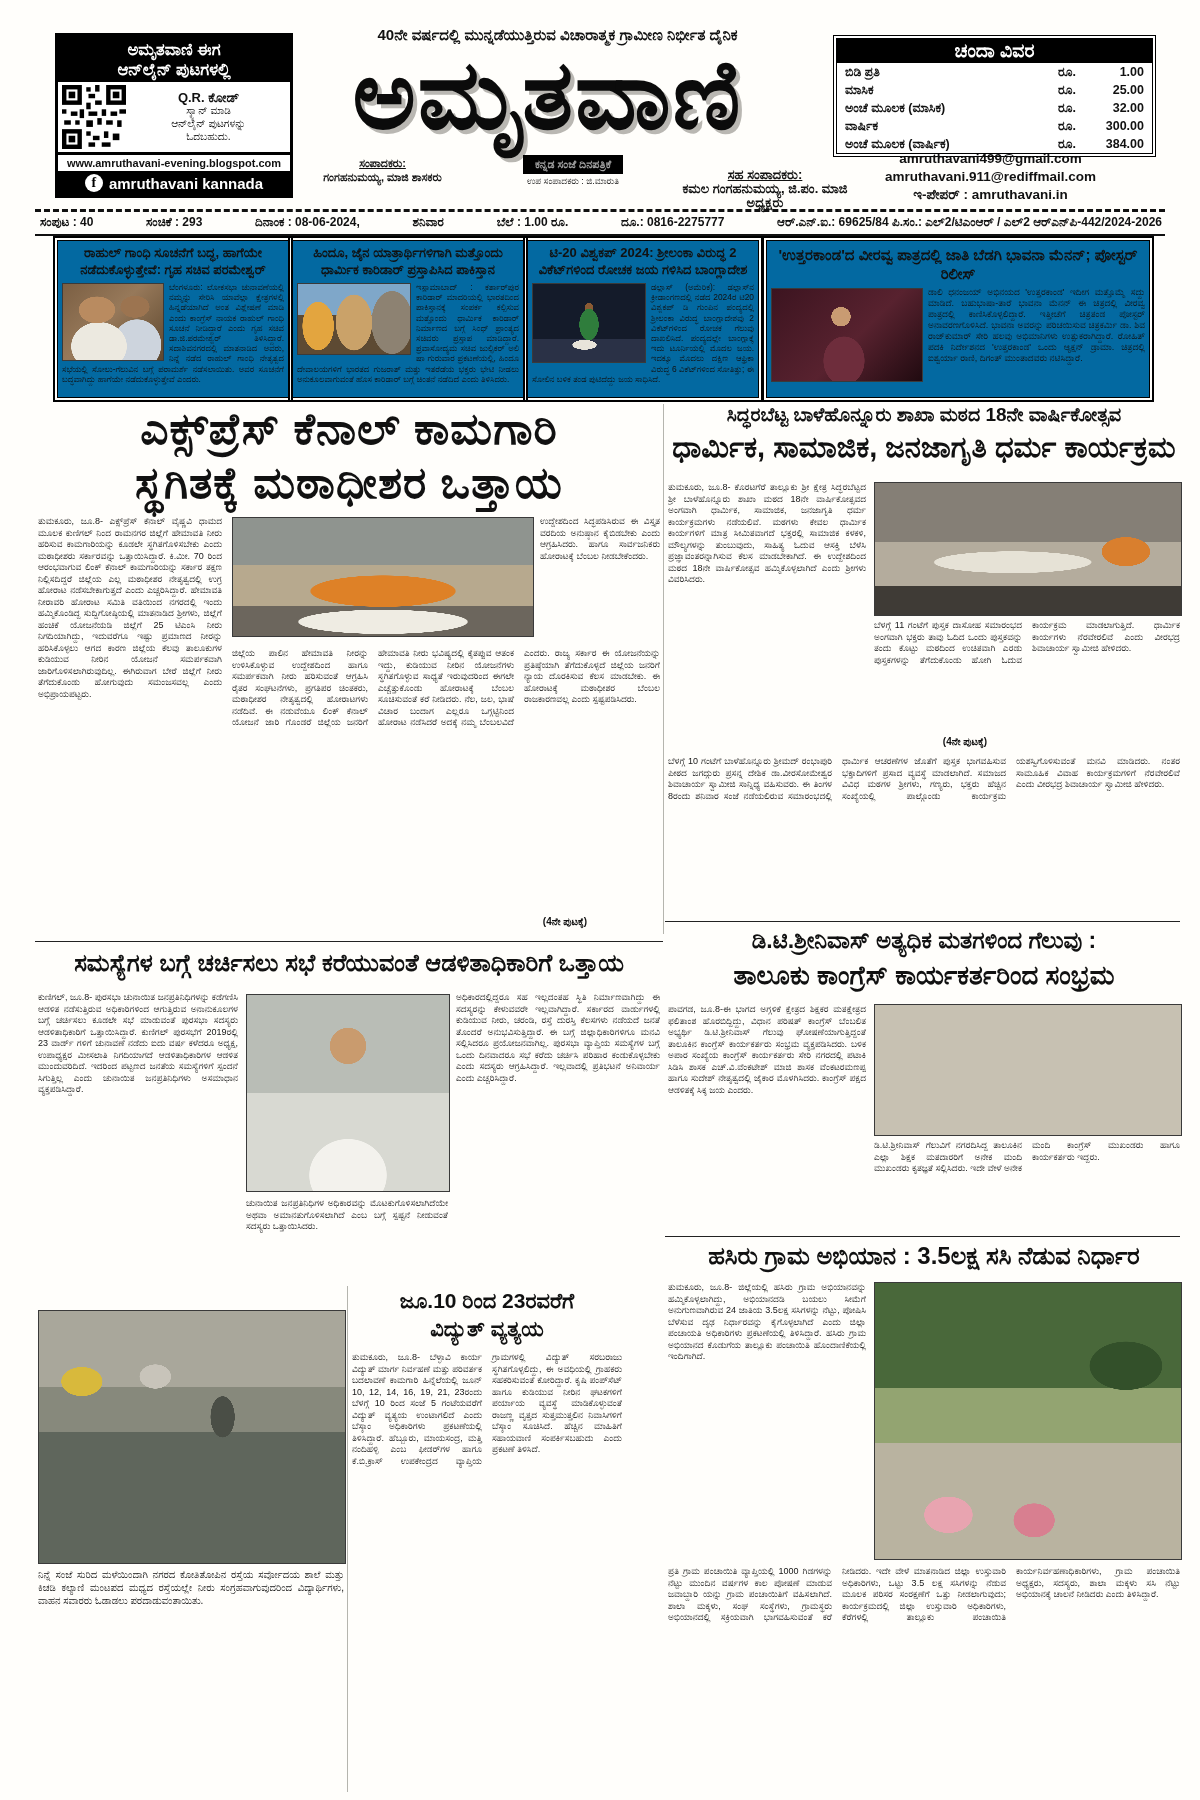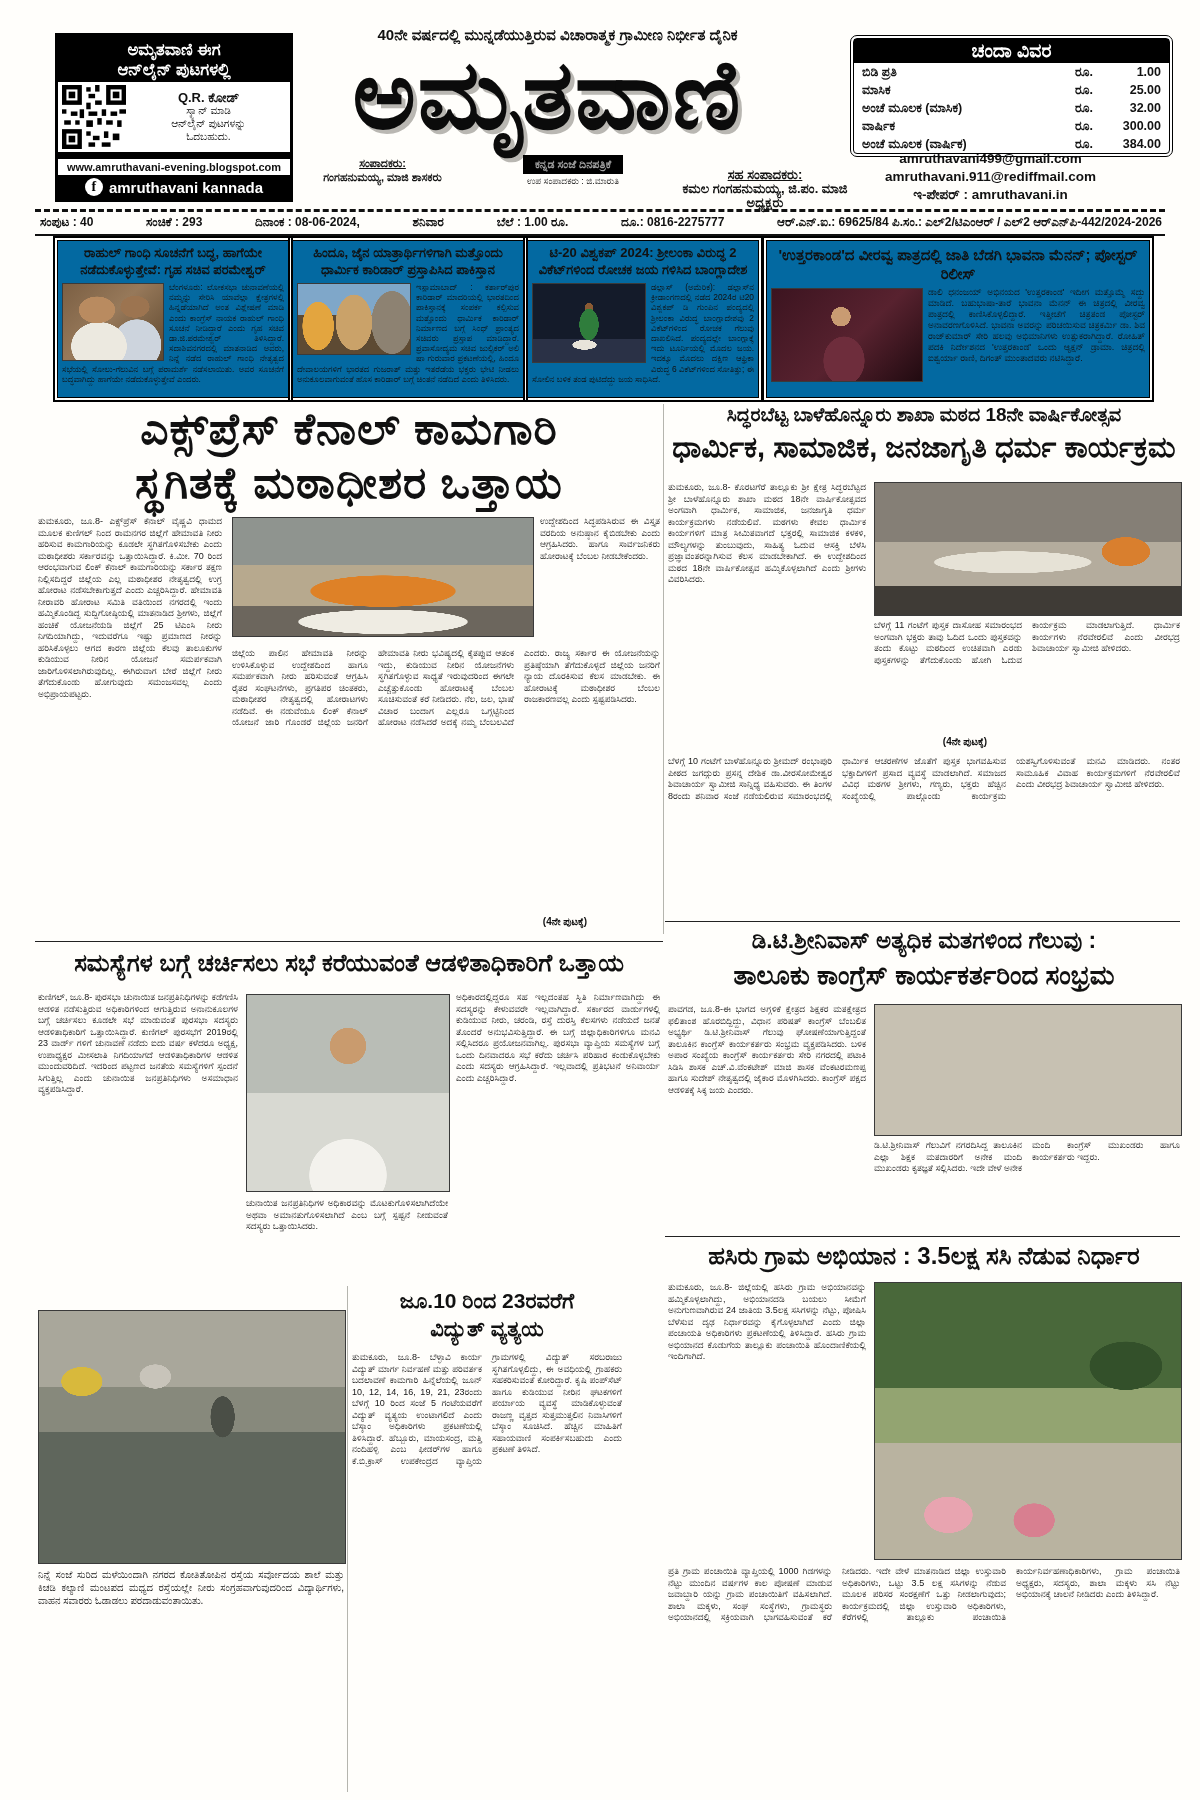--- a/index.html
+++ b/index.html
@@ -14,21 +14,21 @@
   .photo{border:1px solid #3a3a3a;}
   .rule{border-top:1px solid #222;}
   .rule2{border-top:2px solid #111;}
   .dashed{border-top:3px dashed #111;}
   .vsep{border-left:1px solid #b5b5ae;}
   
   .online-box{border:3px solid #000;background:#fff;}
   .ob-title{background:#000;color:#fff;font-weight:bold;font-size:16.5px;line-height:20px;padding:3px 2px;text-align:center;}
   .ob-mid{display:flex;align-items:center;padding:3px 4px;gap:5px;}
   .ob-txt{font-size:10.5px;line-height:13px;text-align:center;flex:1;}
-  .ob-url{font-size:11px;font-weight:bold;text-align:center;border-top:7px solid #000000;padding:2px 0;}
+  .ob-url{font-size:11px;font-weight:bold;text-align:center;border-top:3px solid #000000;padding:2px 0;}
   .ob-fb{background:#000;color:#fff;font-weight:bold;font-size:15px;display:flex;align-items:center;justify-content:center;gap:6px;padding:3px 0;}
   .fb-circle{width:18px;height:18px;border-radius:50%;background:#fff;color:#000;font-weight:900;font-size:14px;
              display:inline-flex;align-items:center;justify-content:center;font-family:"Liberation Serif",serif;}
   .tagline{font-size:15px;font-weight:bold;}
   .masthead{font-size:96px;font-weight:900;letter-spacing:2px;color:#0b0b0b;line-height:105px;
             text-shadow:4px 4px 0 #b9b7b2;white-space:nowrap;}
   .ed-label{text-decoration:underline;font-weight:bold;}
   .badge{background:#000;color:#a3a3a3;font-weight:bold;font-size:11px;padding:3px 12px;display:inline-block;}
   .subs-box{border:4px double #000;background:#fff;}
   .subs-title{background:#000;color:#fff;font-weight:bold;font-size:19px;text-align:center;padding:1px 0;}
@@ -174,21 +174,21 @@
   </div>
   <div class="abs c" style="left:478px;top:154px;width:190px;">
     <span class="badge">ಕನ್ನಡ ಸಂಜೆ ದಿನಪತ್ರಿಕೆ</span>
     <div style="font-size:9px;margin-top:2px;">ಉಪ ಸಂಪಾದಕರು : ಜಿ.ಮಾರುತಿ</div>
   </div>
   <div class="abs c" style="left:665px;top:168px;width:200px;font-size:13px;line-height:14px;">
     <div class="ed-label">ಸಹ ಸಂಪಾದಕರು:</div>
     <div class="b">ಕಮಲ ಗಂಗಹನುಮಯ್ಯ, ಜಿ.ಪಂ. ಮಾಜಿ ಅಧ್ಯಕ್ಷರು</div>
   </div>
 
-  <div class="abs subs-box" style="left:850px;top:35px;width:315px;border-radius:7px;">
+  <div class="abs subs-box" style="left:833px;top:35px;width:315px;">
     <div class="subs-title">ಚಂದಾ ವಿವರ</div>
     <div class="subs-row">
       <span class="lbl">ಬಿಡಿ ಪ್ರತಿ</span>
       <span class="cur">ರೂ.</span>
       <span class="val">1.00</span>
     </div>
     <div class="subs-row">
       <span class="lbl">ಮಾಸಿಕ</span>
       <span class="cur">ರೂ.</span>
       <span class="val">25.00</span>

